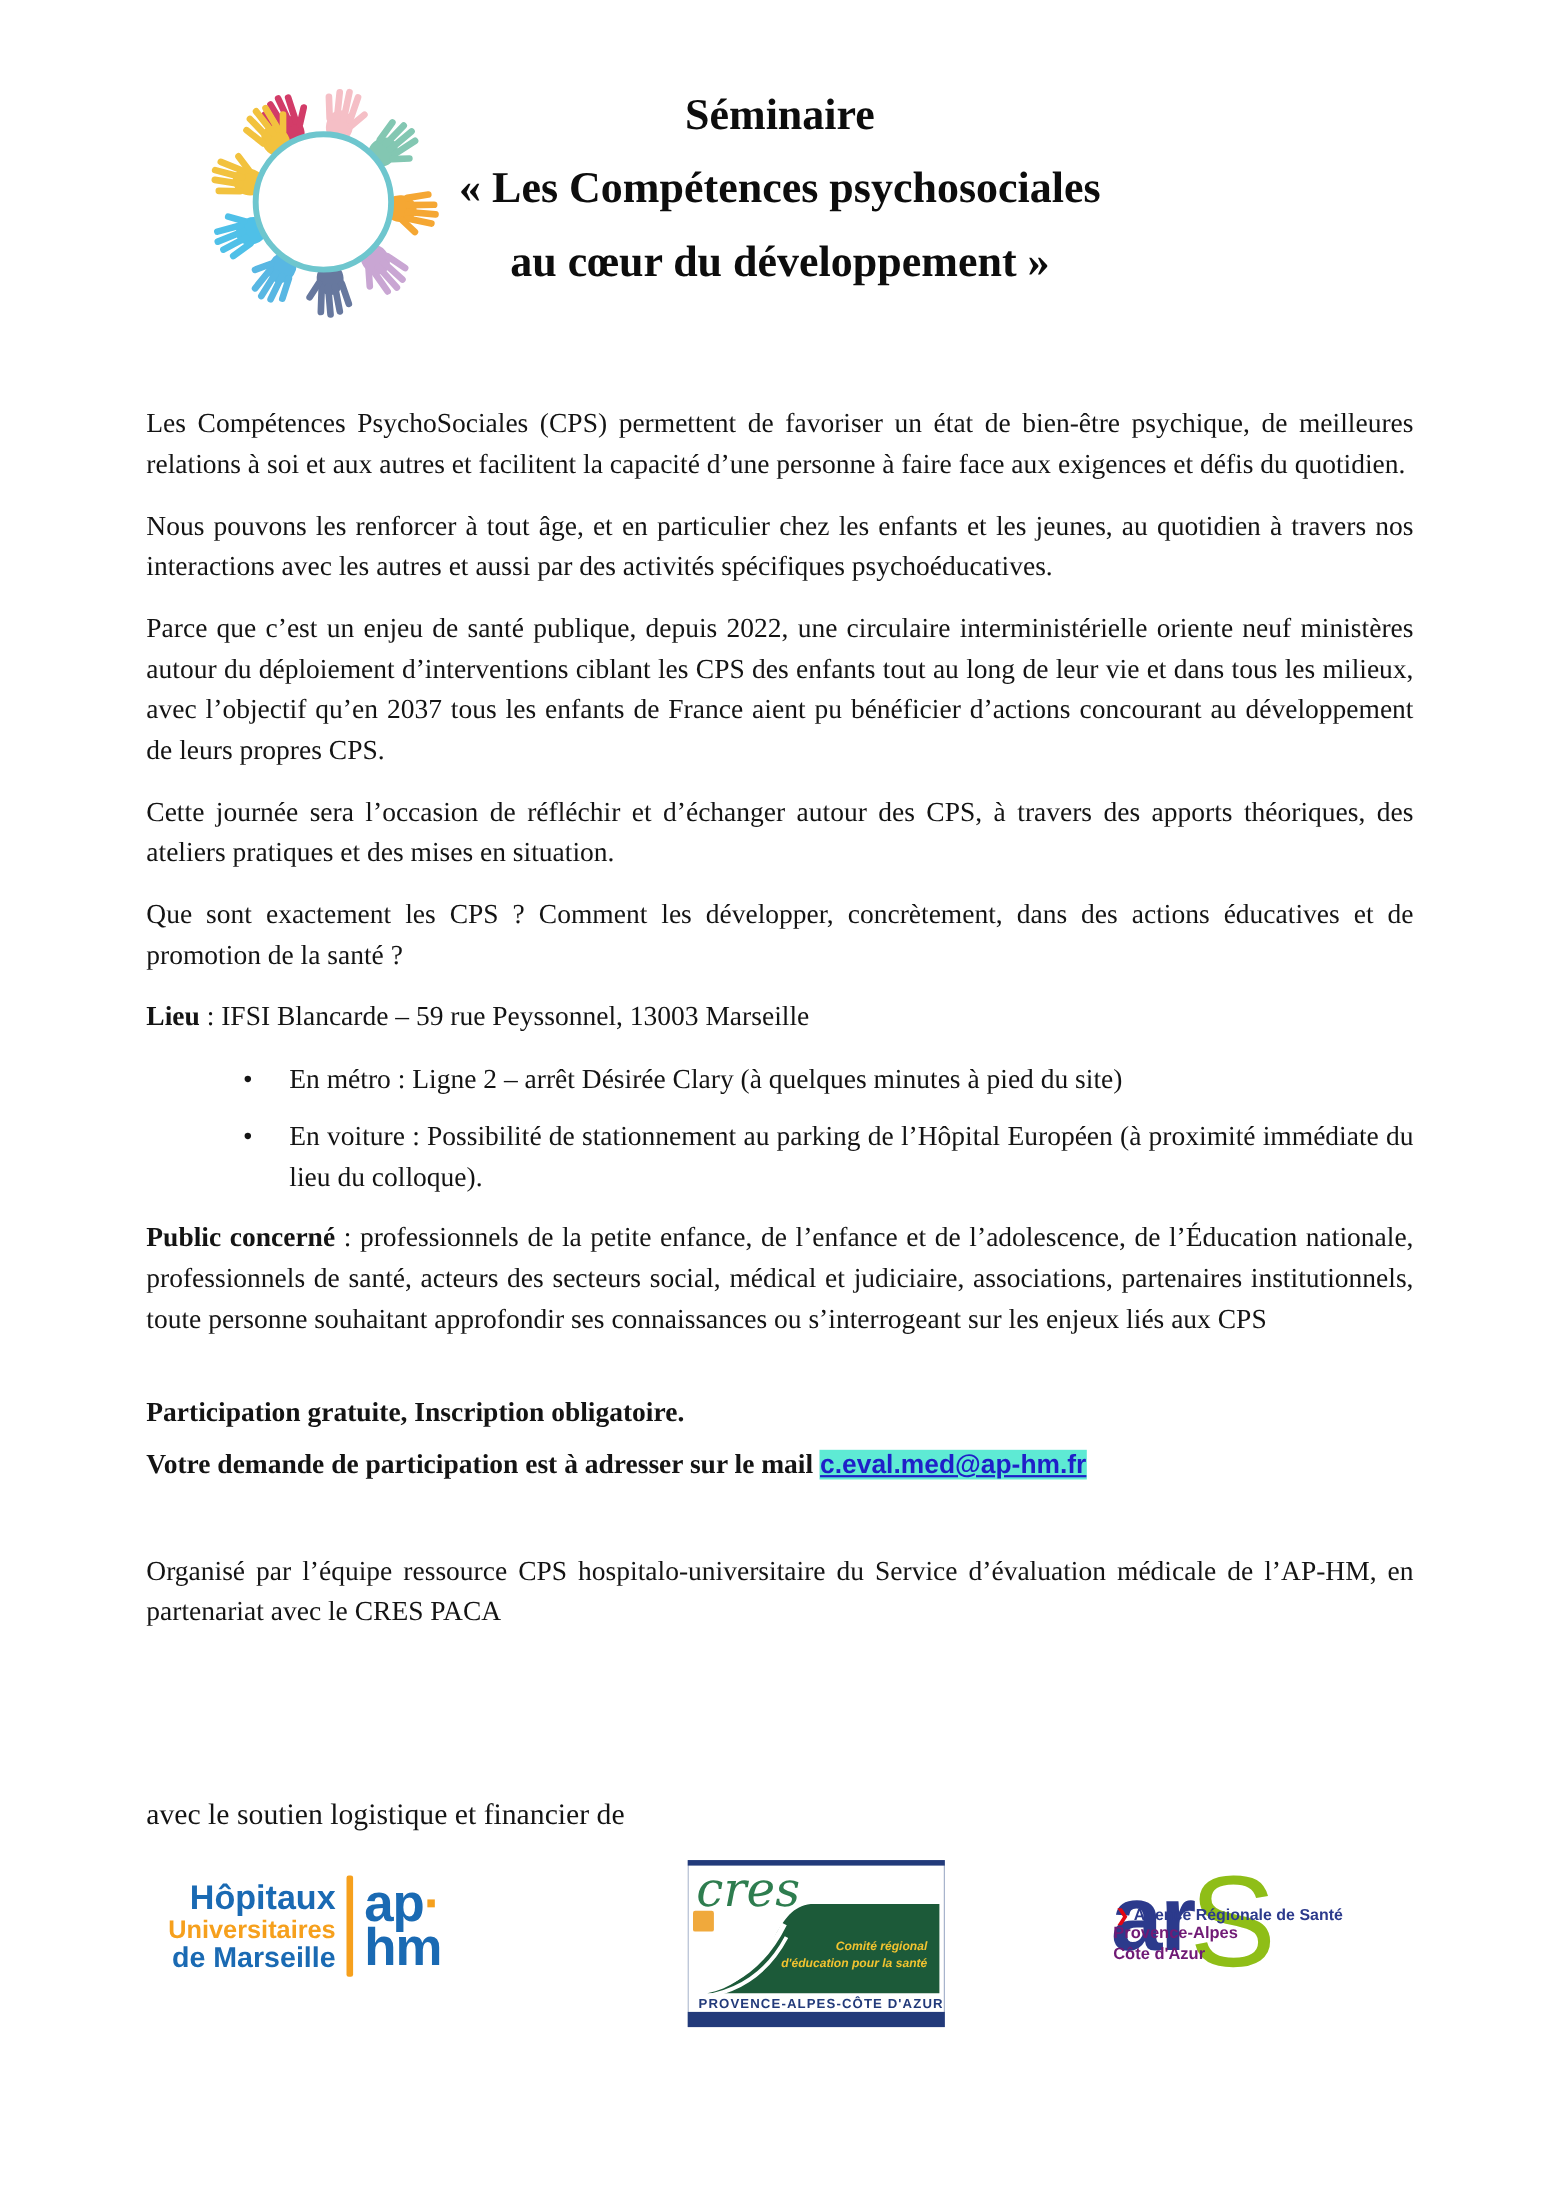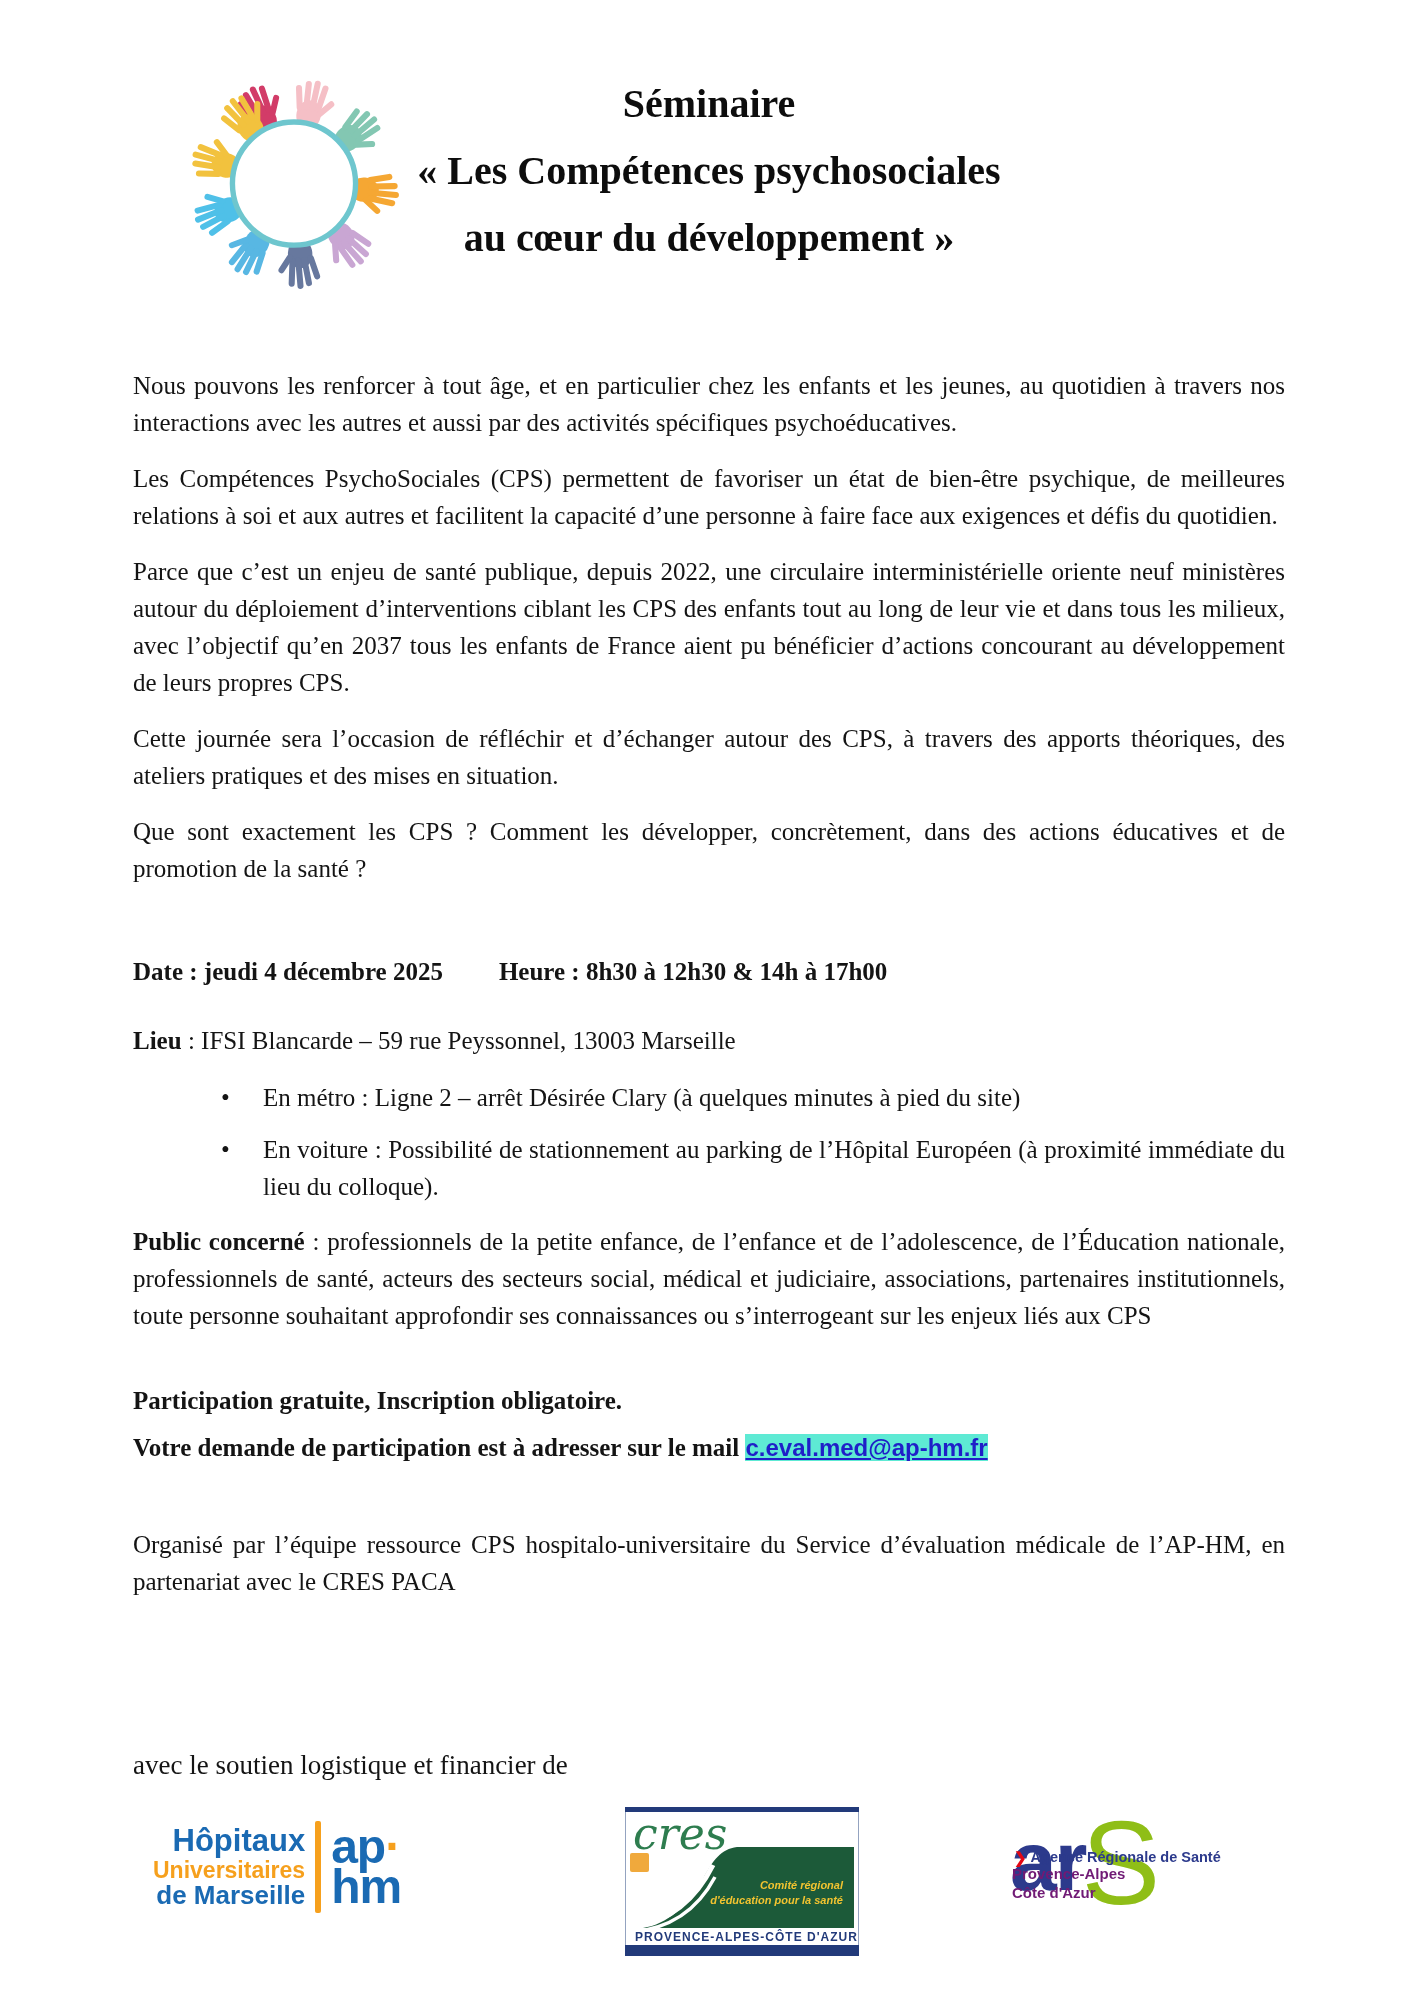--- a/index.html
+++ b/index.html
@@ -120,29 +120,26 @@
       </g>
       <circle cx="120" cy="108" r="63" fill="#ffffff" stroke="#6ec6ce" stroke-width="5.5"></circle>
     </svg>
     <div class="title-block">
       <div>Séminaire</div>
       <div>« Les Compétences psychosociales</div>
       <div>au cœur du développement »</div>
     </div>
   </div>
 
+  <p class="para">Les Compétences PsychoSociales (CPS) permettent de favoriser un état de bien-être psychique, de meilleures relations à soi et aux autres et facilitent la capacité d’une personne à faire face aux exigences et défis du quotidien.</p>
   <p class="para">Nous pouvons les renforcer à tout âge, et en particulier chez les enfants et les jeunes, au quotidien à travers nos interactions avec les autres et aussi par des activités spécifiques psychoéducatives.</p>
-  <p class="para">Les Compétences PsychoSociales (CPS) permettent de favoriser un état de bien-être psychique, de meilleures relations à soi et aux autres et facilitent la capacité d’une personne à faire face aux exigences et défis du quotidien.</p>
   <p class="para">Parce que c’est un enjeu de santé publique, depuis 2022, une circulaire interministérielle oriente neuf ministères autour du déploiement d’interventions ciblant les CPS des enfants tout au long de leur vie et dans tous les milieux, avec l’objectif qu’en 2037 tous les enfants de France aient pu bénéficier d’actions concourant au développement de leurs propres CPS.</p>
   <p class="para">Cette journée sera l’occasion de réfléchir et d’échanger autour des CPS, à travers des apports théoriques, des ateliers pratiques et des mises en situation.</p>
   <p class="para q-para">Que sont exactement les CPS ? Comment les développer, concrètement, dans des actions éducatives et de promotion de la santé ?</p>
 
-  <p class="detail-line bold date-line">
-    <span>Date : jeudi 4 décembre 2025</span><span class="date-gap"></span><span>Heure : 8h30 à 12h30 &amp; 14h à 17h00</span>
-  </p>
 
   <p class="detail-line lieu-line">
     <span class="bold">Lieu</span><span> : IFSI Blancarde – 59 rue Peyssonnel, 13003 Marseille</span>
   </p>
 
   <ul class="transport">
     <li>En métro : Ligne 2 – arrêt Désirée Clary (à quelques minutes à pied du site)</li>
     <li>En voiture : Possibilité de stationnement au parking de l’Hôpital Européen (à proximité immédiate du lieu du colloque).</li>
   </ul>
 

